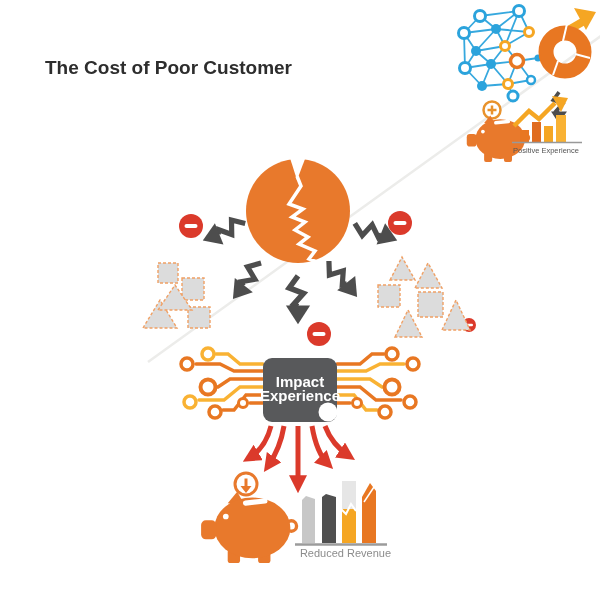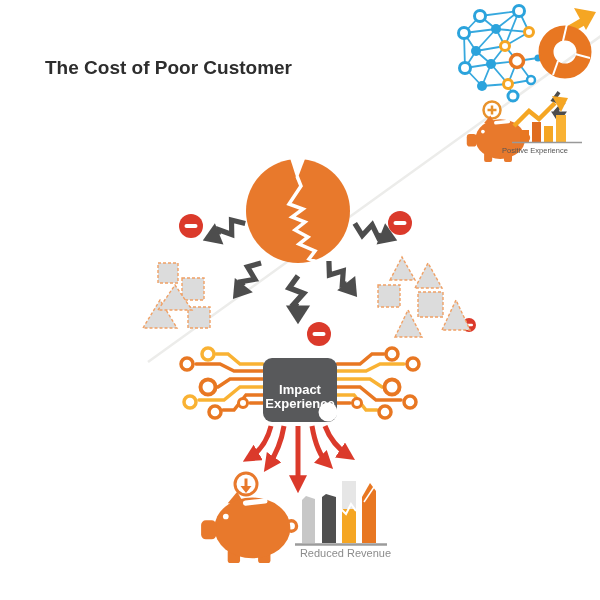--- a/index.html
+++ b/index.html
@@ -2,23 +2,23 @@
 <html><head>
 <meta charset="utf-8">
 <style>
   html,body{margin:0;padding:0;background:#fff;}
   .canvas{position:relative;width:600px;height:600px;background:#ffffff;overflow:hidden;
           font-family:"Liberation Sans", sans-serif;}
   .art{position:absolute;left:0;top:0;z-index:1;}
   .txt{position:absolute;z-index:3;}
   .title{left:45px;top:55px;width:320px;font-size:19px;font-weight:bold;color:#2D2D2D;line-height:26px;}
   .chip-label{left:263px;top:358px;width:74px;height:62px;display:flex;flex-direction:column;
-              align-items:center;justify-content:center;color:#fff;font-size:13px;font-weight:bold;
-              line-height:14px;text-align:center;margin-top:8px;}
-  .pos-label{left:502px;top:146px;width:88px;font-size:7.5px;color:#555;}
+              align-items:center;justify-content:center;color:#fff;font-size:15px;font-weight:bold;
+              line-height:14px;text-align:center;}
+  .pos-label{left:502px;top:146px;width:88px;font-size:7.5px;color:#555;text-align:center;}
   .red-label{left:293px;top:547px;width:98px;font-size:11px;color:#8C8C8C;text-align:right;}
 </style>
 </head>
 <body>
 
 <div class="canvas">
 
 <svg class="art" width="600" height="600" viewBox="0 0 600 600">
   <defs>
     <g id="zz">

